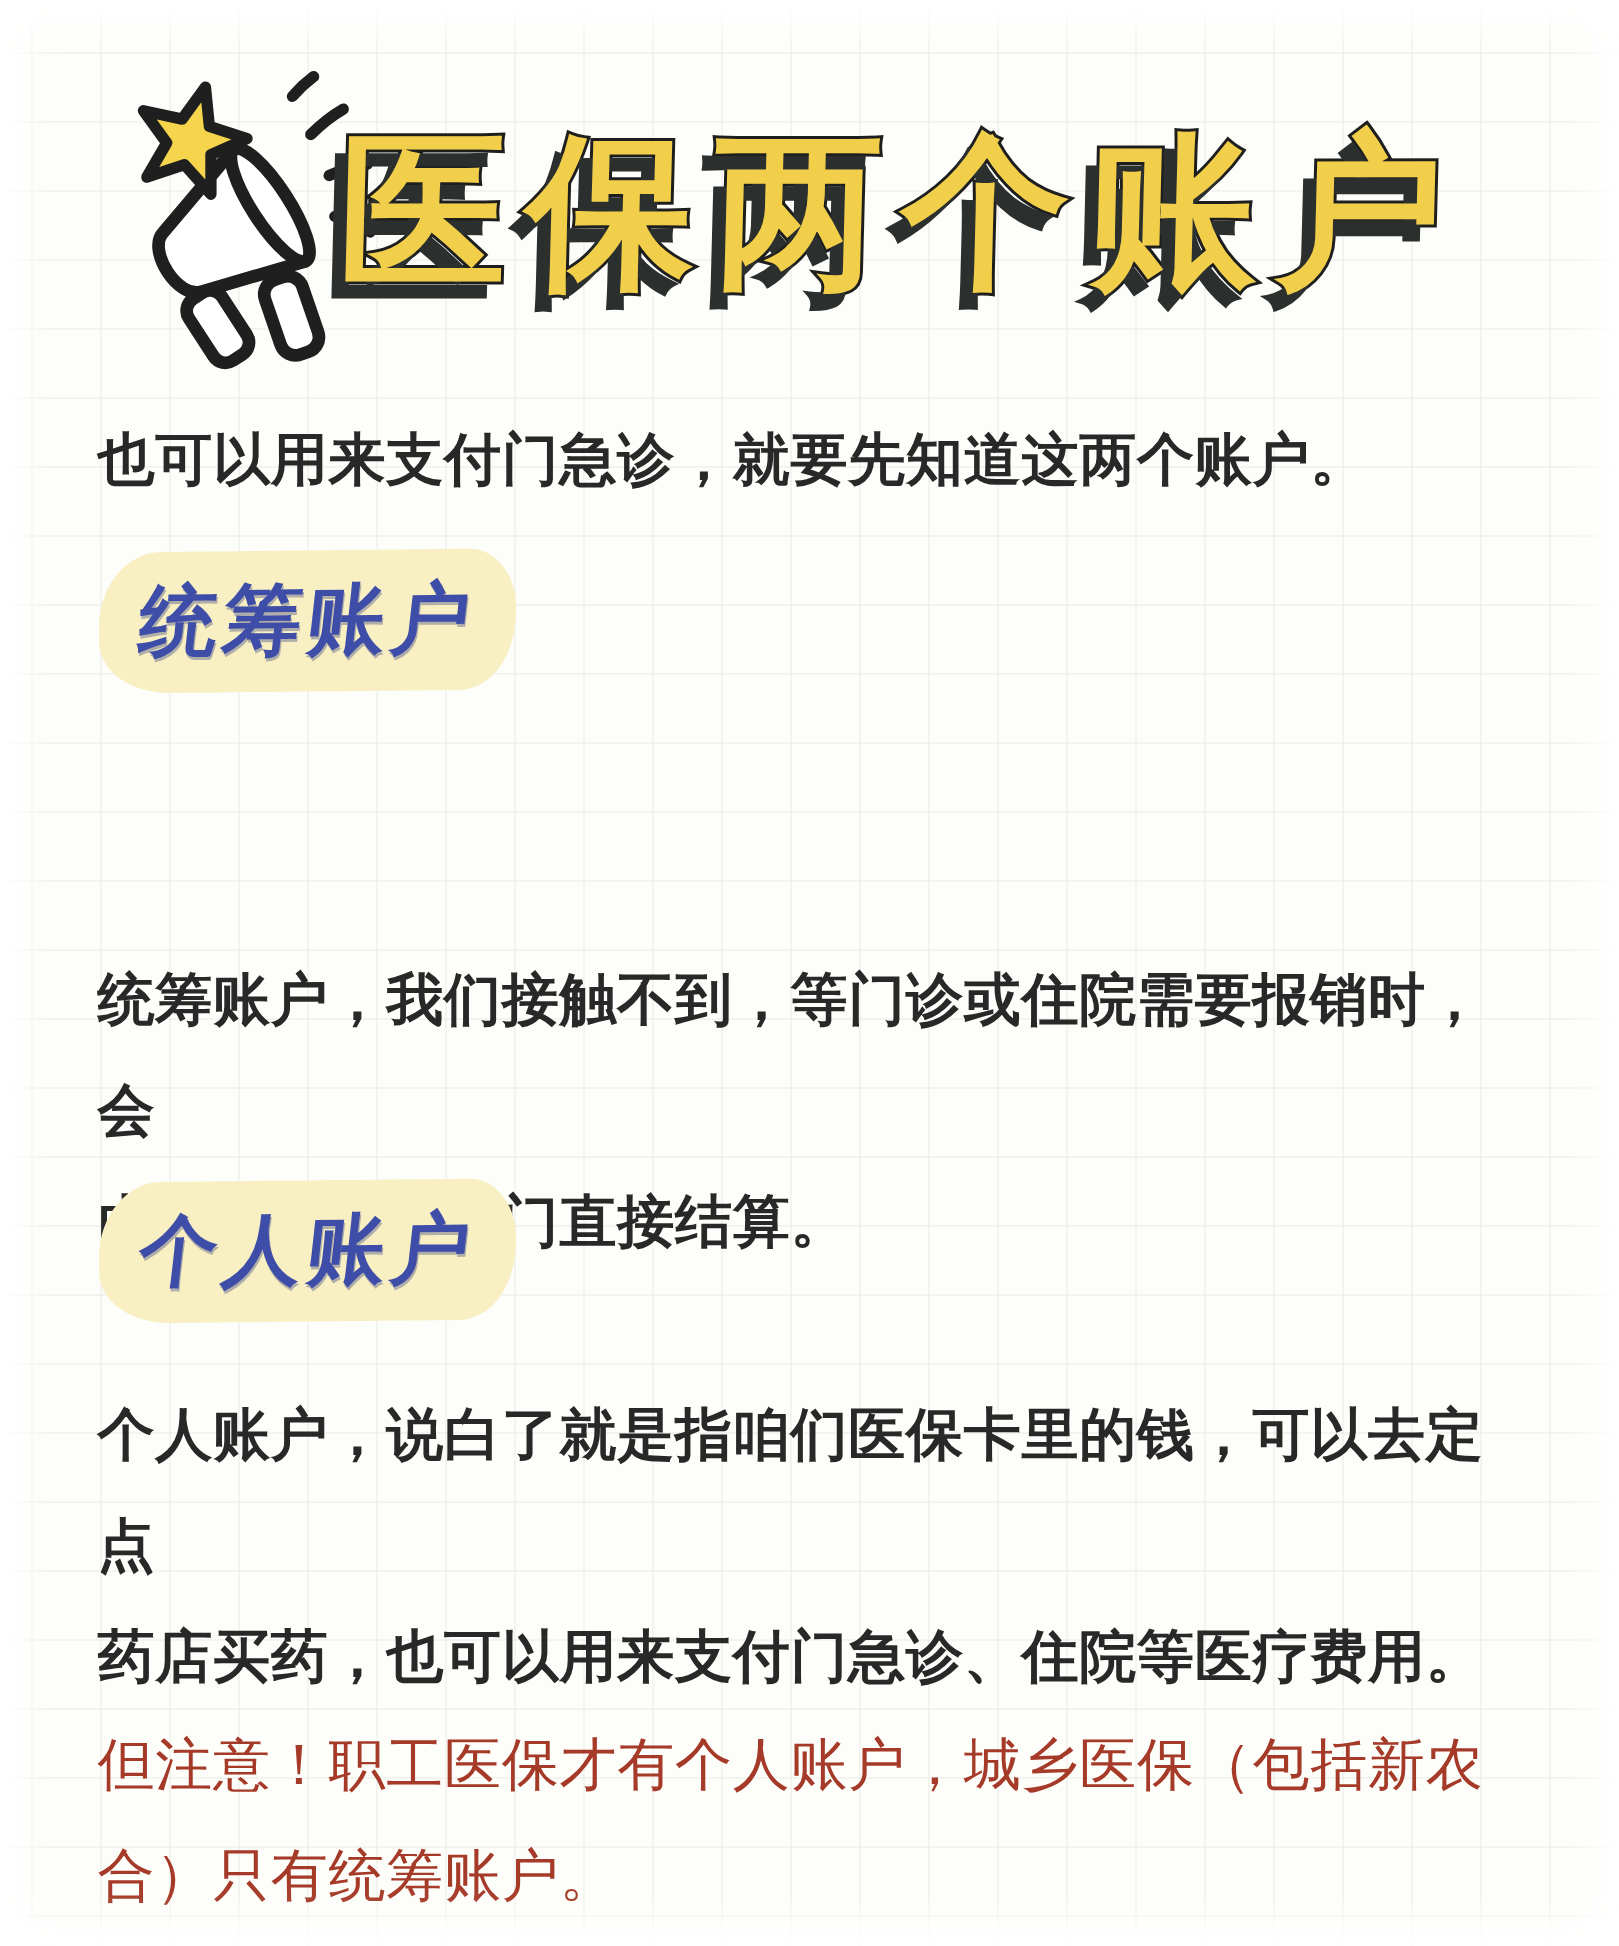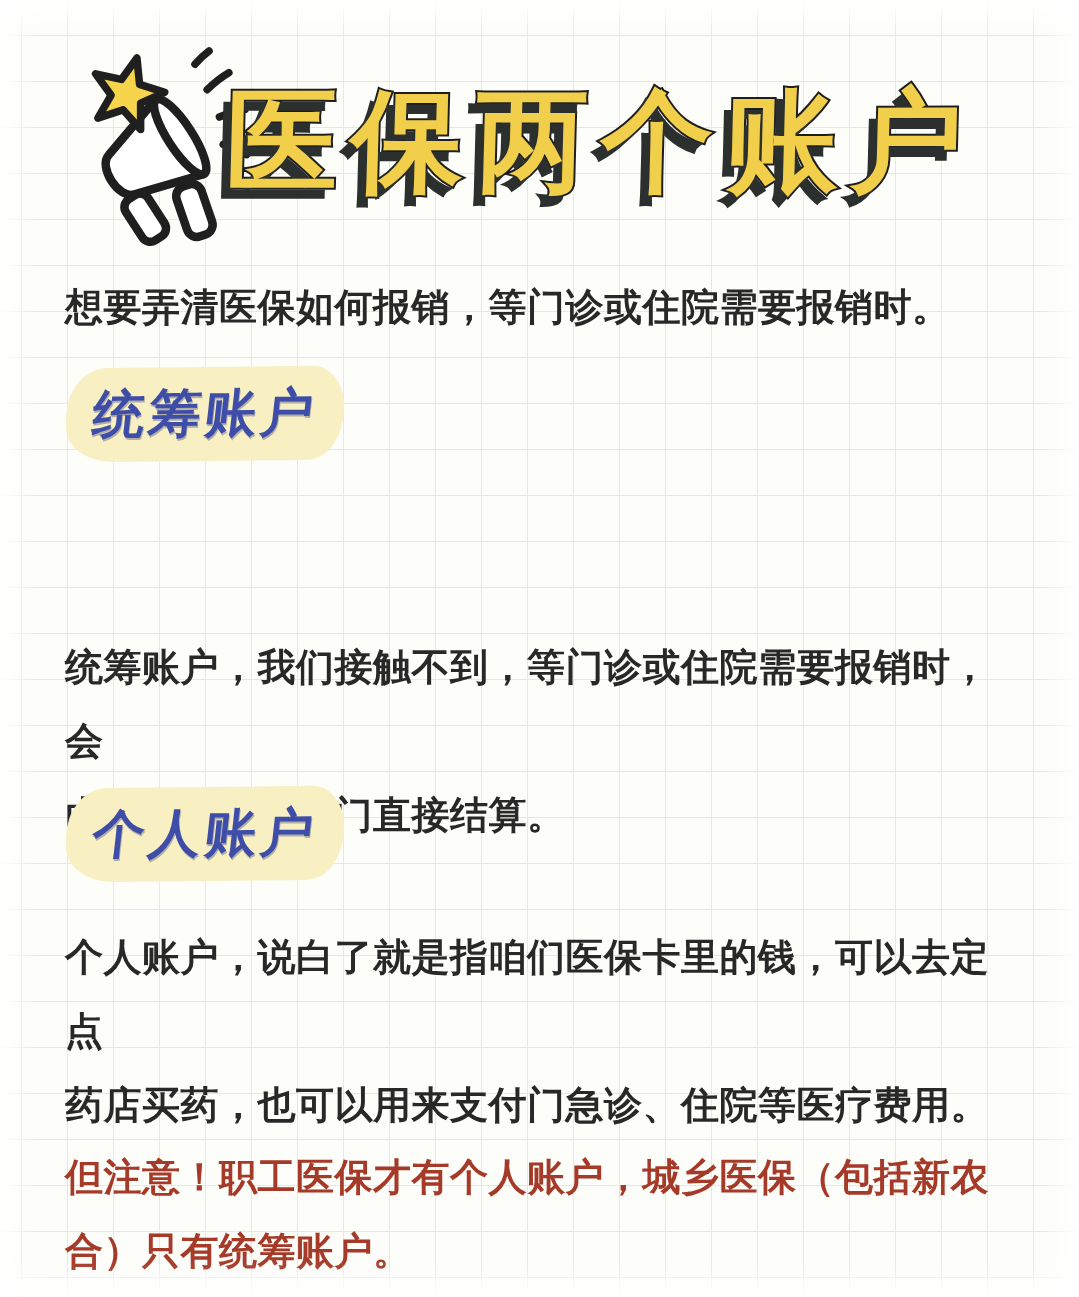--- a/index.html
+++ b/index.html
@@ -47,21 +47,21 @@
   .body-text {
     position: absolute; left: 65px; width: 960px;
     font-size: 38px; line-height: 74px; letter-spacing: 0.5px;
     color: #282828; font-weight: 600;
     white-space: pre-line;
   }
   .intro   { top: 270px; }
   .s1p1    { top: 479px; }
   .s1p2    { top: 630px; }
   .s2p1    { top: 920px; }
-  .warning { top: 1140px; color: #a63a28; font-weight: 700; }
+  .warning { top: 1140px; color: #a63a28; font-weight: 400; }
 
   
   .heading-blob {
     position: absolute; left: 66px; width: 278px; height: 94px;
     background: #f8efc3;
     border-radius: 42px 30px 38px 46px / 50px 38px 52px 34px;
     display: flex; align-items: center; justify-content: center;
     transform: rotate(-0.6deg);
   }
   .blob1 { top: 367px; }
@@ -99,21 +99,21 @@
 
         <ellipse cx="150" cy="120" rx="13" ry="47"></ellipse>
       </g>
 
       <path d="M88.4 23.4 L91.2 51.3 L117.9 59.9 L92.3 71.3 L92.3 99.3 L73.6 78.4 L46.9 87.2 L61 62.9 L44.5 40.2 L71.9 46.1 Z" fill="#f6d44b" stroke="#1f1f1f" stroke-width="8" stroke-linejoin="round"></path>
     </svg>
   </div>
 
   <h1 class="page-title">医保两个账户</h1>
 
-  <p class="body-text intro">想要弄清医保如何报销，等门诊或住院需要报销时。</p>
+  <p class="body-text intro">也可以用来支付门急诊，就要先知道这两个账户。</p>
 
   <div class="heading-blob blob1">
     <span class="heading-text">统筹账户</span>
   </div>
   <p class="body-text s1p2">统筹账户，我们接触不到，等门诊或住院需要报销时，会
 由医院和社保部门直接结算。</p>
 
   <div class="heading-blob blob2">
     <span class="heading-text">个人账户</span>
   </div>

